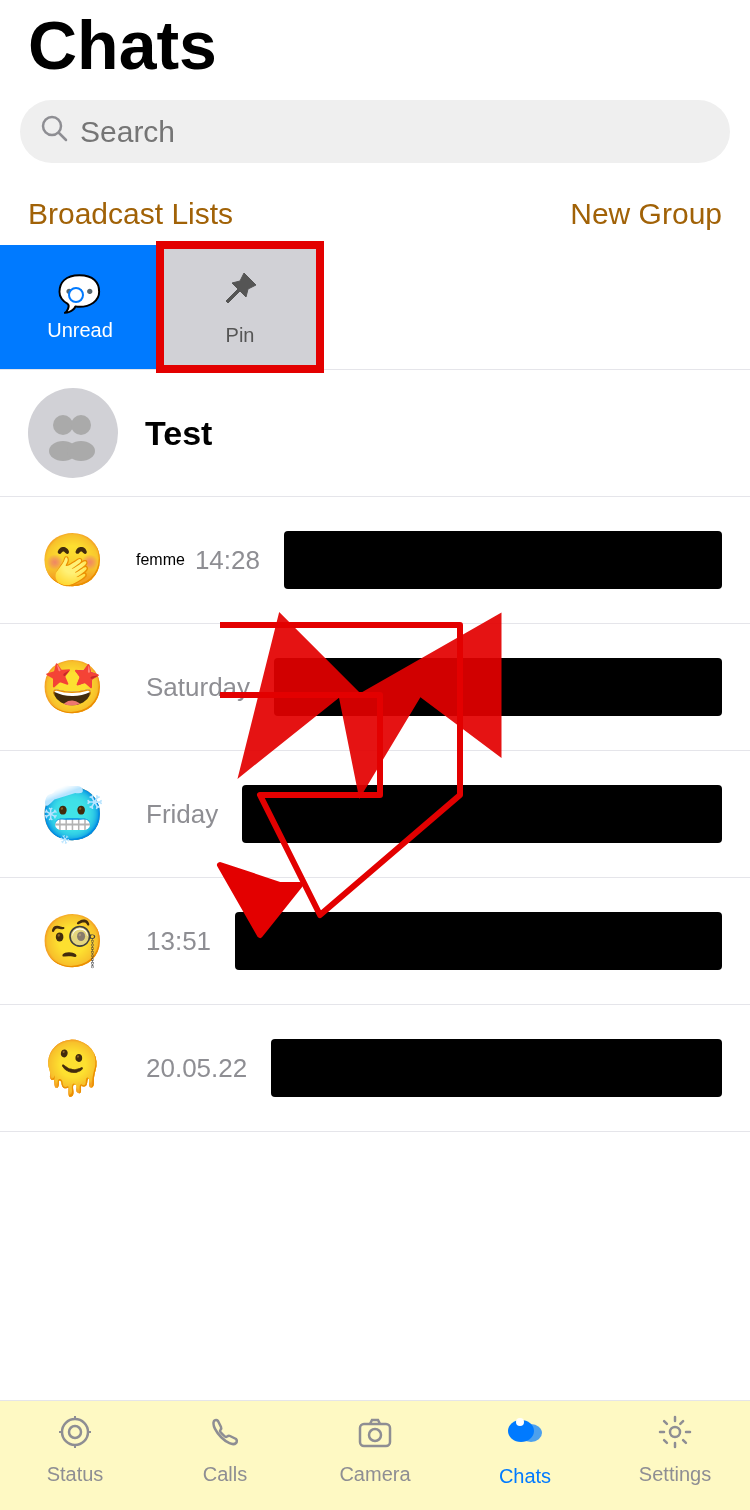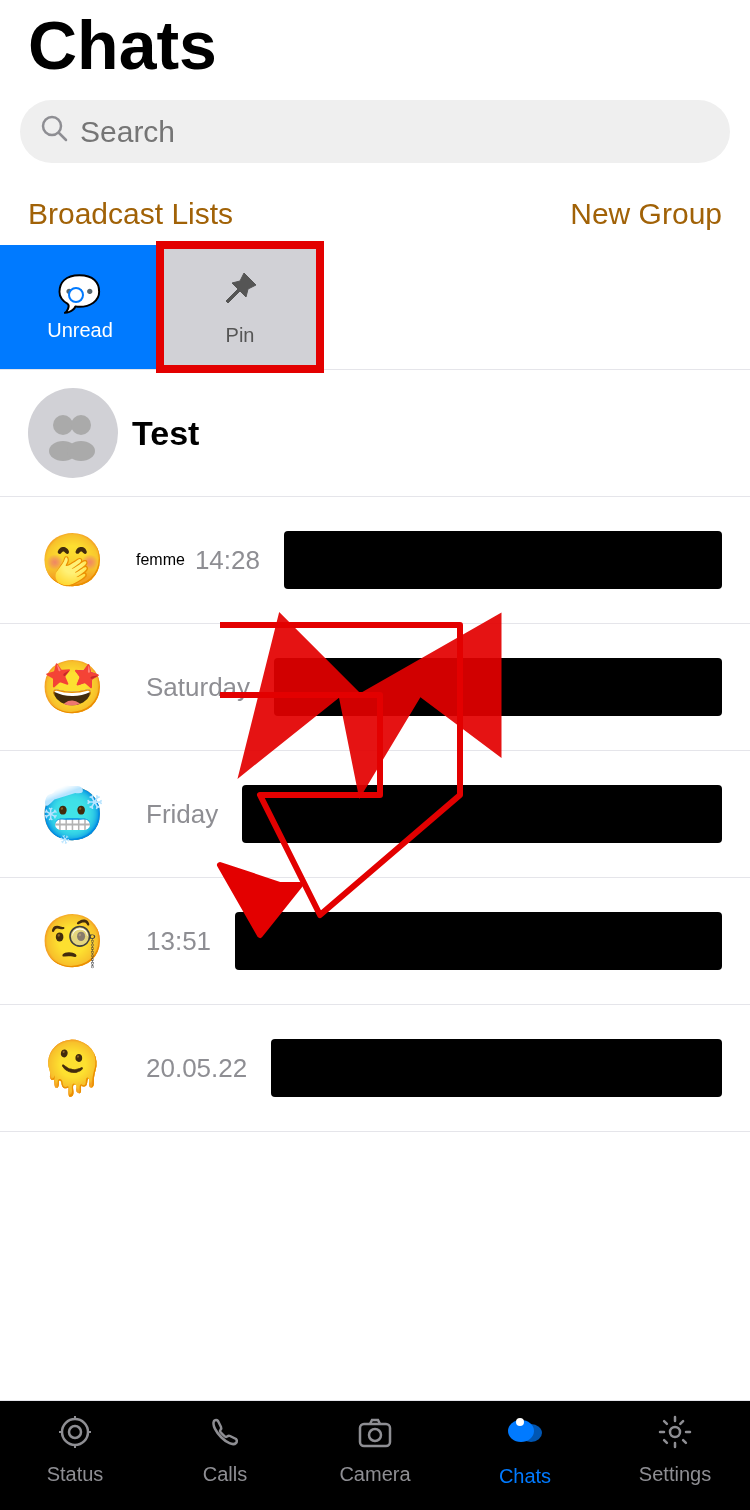--- a/index.html
+++ b/index.html
@@ -125,21 +125,21 @@
     .pin-chip .chip-label {
       color: #555;
     }
 
     
     .contact-row {
       display: flex;
       align-items: center;
       padding: 18px 28px;
       border-bottom: 1px solid #E5E5EA;
-      gap: 14px;
+      gap: 27px;
     }
     .contact-avatar {
       width: 90px;
       height: 90px;
       border-radius: 50%;
       background: #D1D1D6;
       display: flex;
       align-items: center;
       justify-content: center;
       flex-shrink: 0;
@@ -217,21 +217,21 @@
       pointer-events: none;
     }
 
     
     .tab-bar {
       position: fixed;
       bottom: 0;
       left: 0;
       width: 750px;
       height: 110px;
-      background: #000000;
+      background: #fef9c3;
       border-top: 1px solid #E5E5EA;
       display: flex;
       align-items: center;
       justify-content: space-around;
       padding-bottom: 10px;
     }
     .tab-item {
       display: flex;
       flex-direction: column;
       align-items: center;

